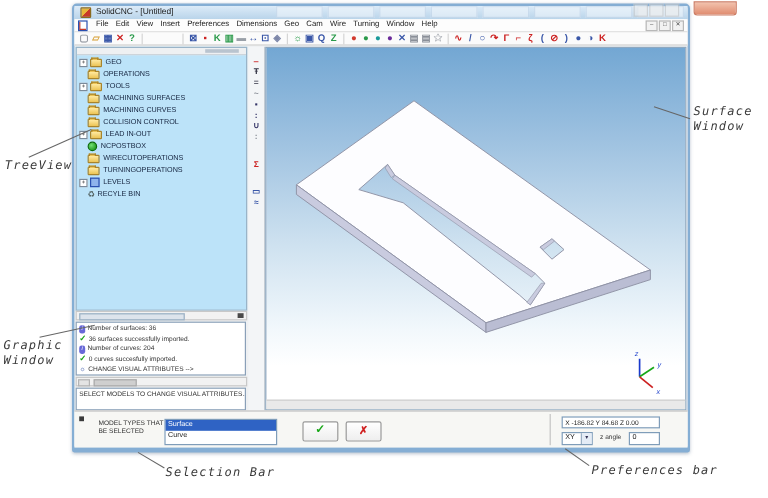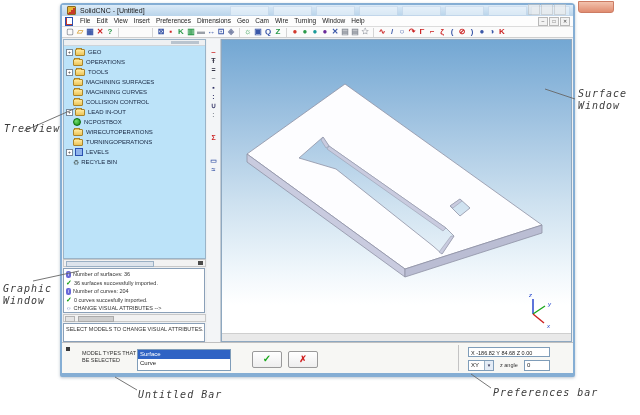--- a/index.html
+++ b/index.html
@@ -368,30 +368,30 @@
     <div id="coordfield">X -186.82 Y 84.68 Z 0.00</div>
     <div id="plane">
       <span class="val">XY</span>
       <span class="dd">▾</span>
     </div>
     <div id="zlabel">z angle</div>
     <div id="zfield">0</div>
   </div>
 </div>
 
-<div class="annot" style="left:4px;top:123px;font-style:italic;">TreeView</div>
+<div class="annot" style="left:4px;top:133px;font-style:italic;">TreeView</div>
 <div class="annot" style="left:3px;top:283px;">
   <div>Graphic</div>
     <div>Window</div>
 </div>
 <div class="annot" style="left:578px;top:88px;">
   <div>Surface</div>
     <div>Window</div>
 </div>
-<div class="annot" style="left:138px;top:389px;">Untitled Bar</div>
+<div class="annot" style="left:138px;top:389px;">Selection Bar</div>
 <div class="annot" style="left:493px;top:387px;">Preferences bar</div>
 
 <svg id="overlay">
   <g stroke="#666" stroke-width="0.9">
     <line x1="24" y1="131" x2="76" y2="108"></line>
     <line x1="33" y1="281" x2="79" y2="271"></line>
     <line x1="545" y1="89" x2="575" y2="99"></line>
     <line x1="115" y1="377" x2="137" y2="390"></line>
     <line x1="471" y1="374" x2="491" y2="388"></line>
   </g>

